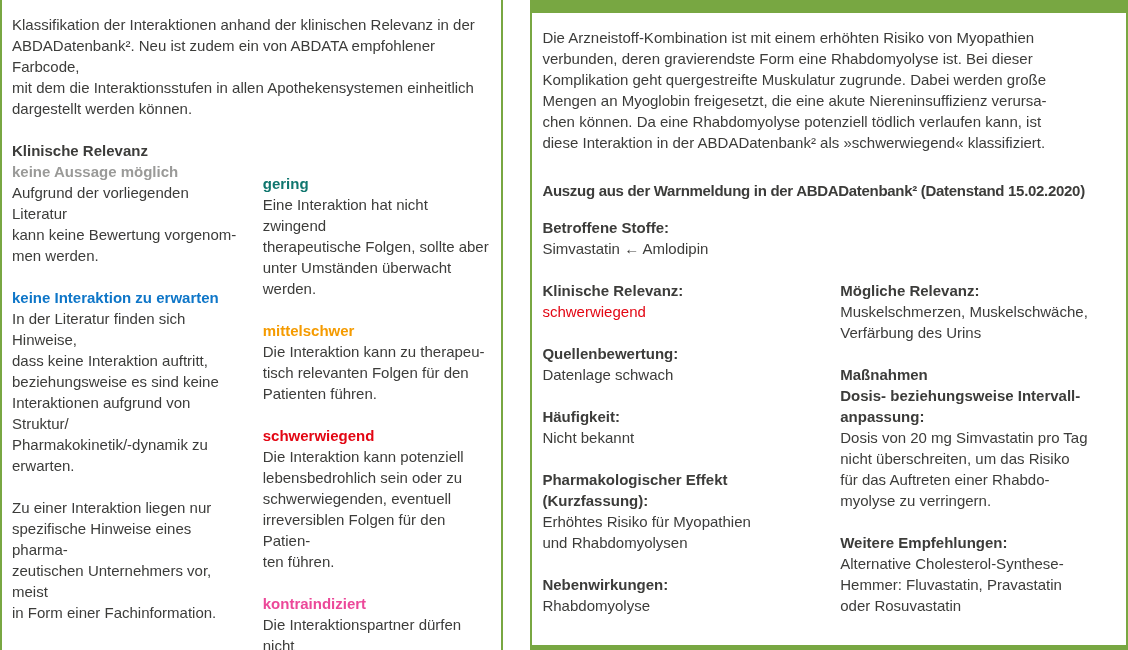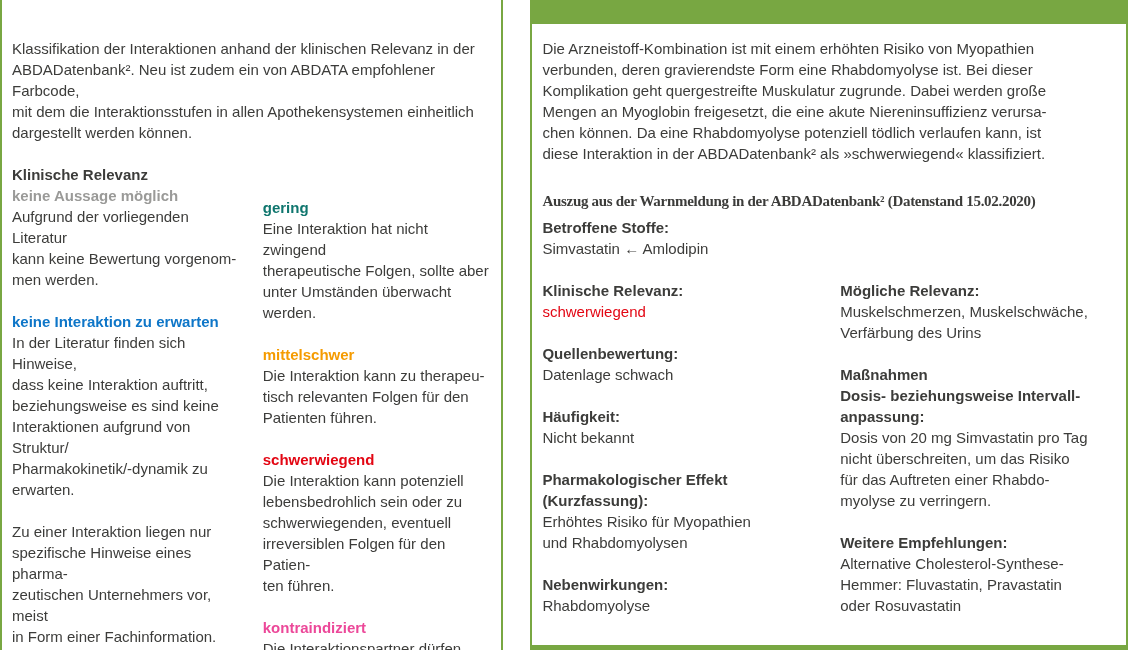--- a/index.html
+++ b/index.html
@@ -40,31 +40,30 @@
     flex: 1;
     border-left: 2px solid #78a742;
     border-right: 2px solid #78a742;
     border-bottom: 5px solid #78a742;
     padding: 14px 10px 8px 10px;
     font-size: 15px;
     line-height: 21px;
   }
   .pre { white-space: pre-line; }
   p { margin: 0; }
-  .intro { margin-bottom: 21px; margin-top: 24px; }
+  .intro { margin-bottom: 21px; }
   .subhead { font-weight: bold; }
   .cols { display: flex; gap: 22px; }
   .col { flex: 1; min-width: 0; }
   .item { margin-bottom: 21px; }
   .item-head { font-weight: bold; }
   .warn-heading {
     font-weight: bold;
     letter-spacing: -0.3px;
-    margin-bottom: 5px;
-    font-family: Liberation Serif, serif;
+    margin-bottom: 16px;
   }
   .group { margin-bottom: 21px; }
   .group-label { font-weight: bold; }
   .k2-intro { margin-bottom: 27px; }
 </style>
 </head>
 <body>
 
 <div class="page">
 

